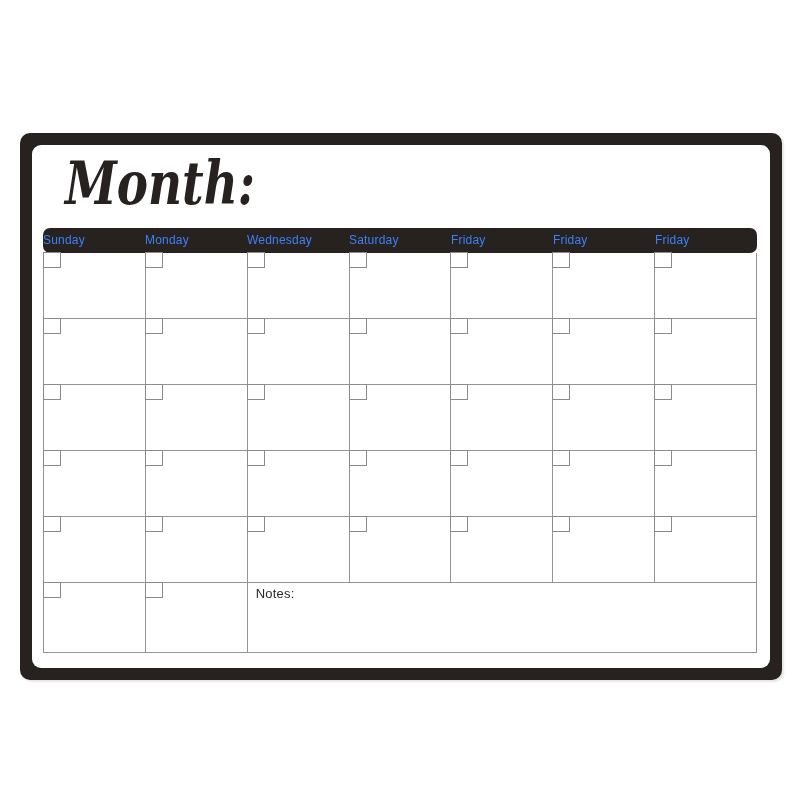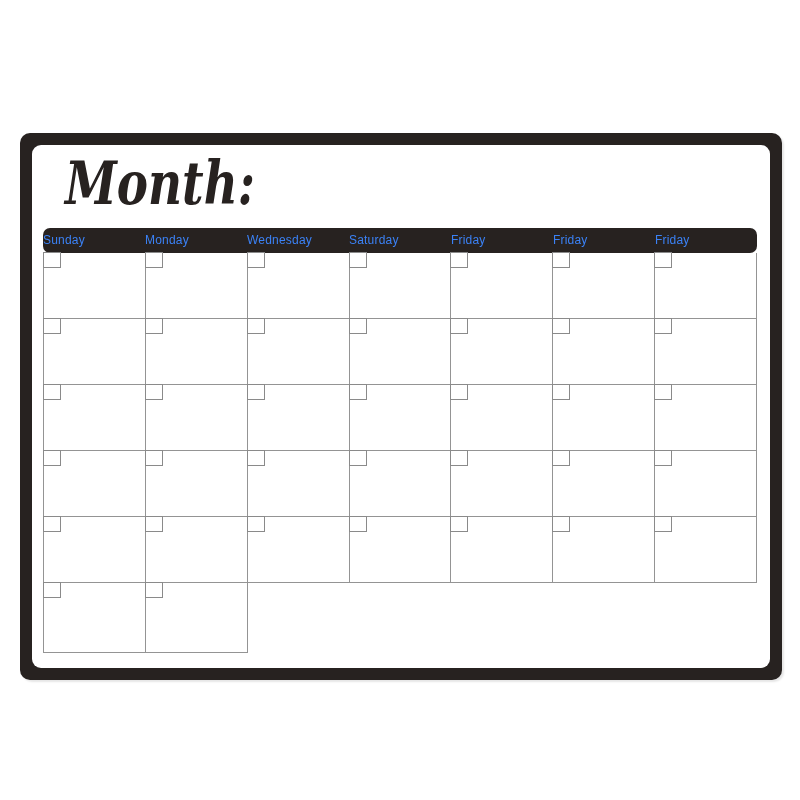--- a/index.html
+++ b/index.html
@@ -237,14 +237,17 @@
       </div>
       <div class="cell">
         <div class="date-box"></div>
       </div>
       <div class="cell">
         <div class="date-box"></div>
       </div>
       <div class="cell">
         <div class="date-box"></div>
       </div>
+      <div class="notes-cell">
+        <span class="notes-label">Notes:</span>
+      </div>
     </div>
 </div>
 
 </body></html>

